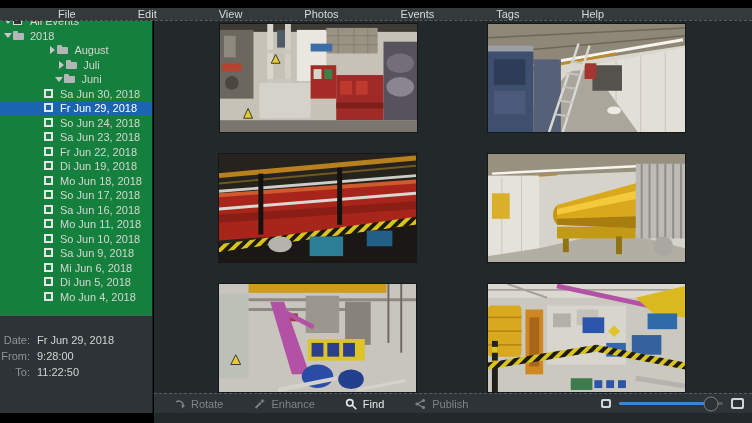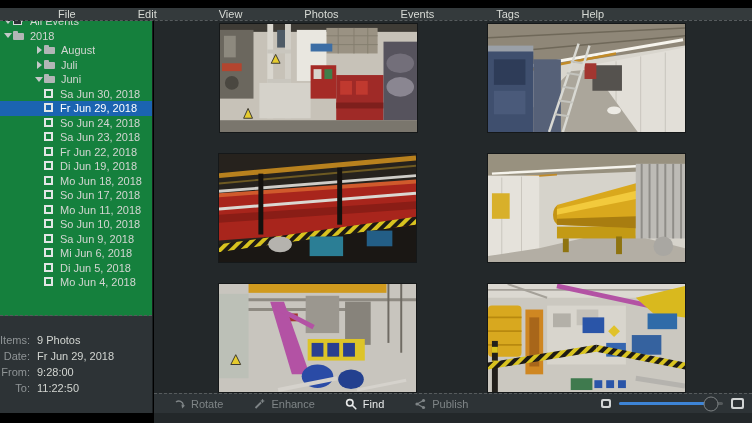--- a/index.html
+++ b/index.html
@@ -17,21 +17,21 @@
   
   .sidebar{position:absolute;left:0;top:21px;width:153px;height:392px;background:#15803d;
     border-right:1px solid #191d1f;box-sizing:border-box;}
   .tree{position:absolute;left:0;top:0;width:100%;height:295px;overflow:hidden;
     border-bottom:1px dashed #565b5d;box-sizing:border-box;}
   .tree-inner{position:absolute;left:0;top:-7px;right:0;}
   .tree-row{display:flex;align-items:center;height:14.5px;font-size:11px;color:#d2d5d1;white-space:nowrap;cursor:default;}
   .tree-row.selected{background:#1b64b1;color:#ffffff;}
   .lvl0{padding-left:3px;}
   .lvl1{padding-left:3px;}
-  .lvl2{padding-left:34px;}
+  .lvl2{padding-left:4px;justify-content:center;}
   .lvl3{padding-left:33px;}
   .exp{flex:0 0 10px;display:flex;justify-content:center;align-items:center;height:100%;}
   .exp.down::before{content:'';border-left:4px solid transparent;border-right:4px solid transparent;border-top:5px solid #c4c8c8;}
   .exp.right::before{content:'';border-top:4px solid transparent;border-bottom:4px solid transparent;border-left:5px solid #c4c8c8;}
   .t-icon{flex:0 0 13px;margin-right:4px;position:relative;height:12px;}
   .t-icon.folder-icon::after{content:'';position:absolute;left:0;top:3px;width:11px;height:7px;background:#b2b6b6;border-radius:1px;}
   .t-icon.folder-icon::before{content:'';position:absolute;left:0;top:1px;width:5px;height:3px;background:#b2b6b6;border-radius:1px 1px 0 0;}
   .t-icon.event-icon::after{content:'';position:absolute;left:1px;top:1px;width:9px;height:9px;
     border:2px solid #e3e6e6;background:transparent;box-sizing:border-box;}
   .t-icon.events-icon::after{content:'';position:absolute;left:0;top:2px;width:9px;height:8px;
@@ -149,20 +149,25 @@
     <span class="lbl">Mo Jun 18, 2018</span>
   </div>
           <div class="tree-row lvl3">
     <span class="exp none"></span>
     <span class="t-icon event-icon"></span>
     <span class="lbl">So Jun 17, 2018</span>
   </div>
           <div class="tree-row lvl3">
     <span class="exp none"></span>
     <span class="t-icon event-icon"></span>
+    <span class="lbl">Sa Jun 16, 2018</span>
+  </div>
+          <div class="tree-row lvl3">
+    <span class="exp none"></span>
+    <span class="t-icon event-icon"></span>
     <span class="lbl">Mo Jun 11, 2018</span>
   </div>
           <div class="tree-row lvl3">
     <span class="exp none"></span>
     <span class="t-icon event-icon"></span>
     <span class="lbl">So Jun 10, 2018</span>
   </div>
           <div class="tree-row lvl3">
     <span class="exp none"></span>
     <span class="t-icon event-icon"></span>
@@ -179,24 +184,20 @@
     <span class="lbl">Di Jun 5, 2018</span>
   </div>
           <div class="tree-row lvl3">
     <span class="exp none"></span>
     <span class="t-icon event-icon"></span>
     <span class="lbl">Mo Jun 4, 2018</span>
   </div>
         </div>
     </div>
     <div class="infopanel">
-        <div class="info-row">
-    <span class="info-label">Items:</span>
-    <span class="info-value">9 Photos</span>
-  </div>
         <div class="info-row">
     <span class="info-label">Date:</span>
     <span class="info-value">Fr Jun 29, 2018</span>
   </div>
         <div class="info-row">
     <span class="info-label">From:</span>
     <span class="info-value">9:28:00</span>
   </div>
         <div class="info-row">
     <span class="info-label">To:</span>

